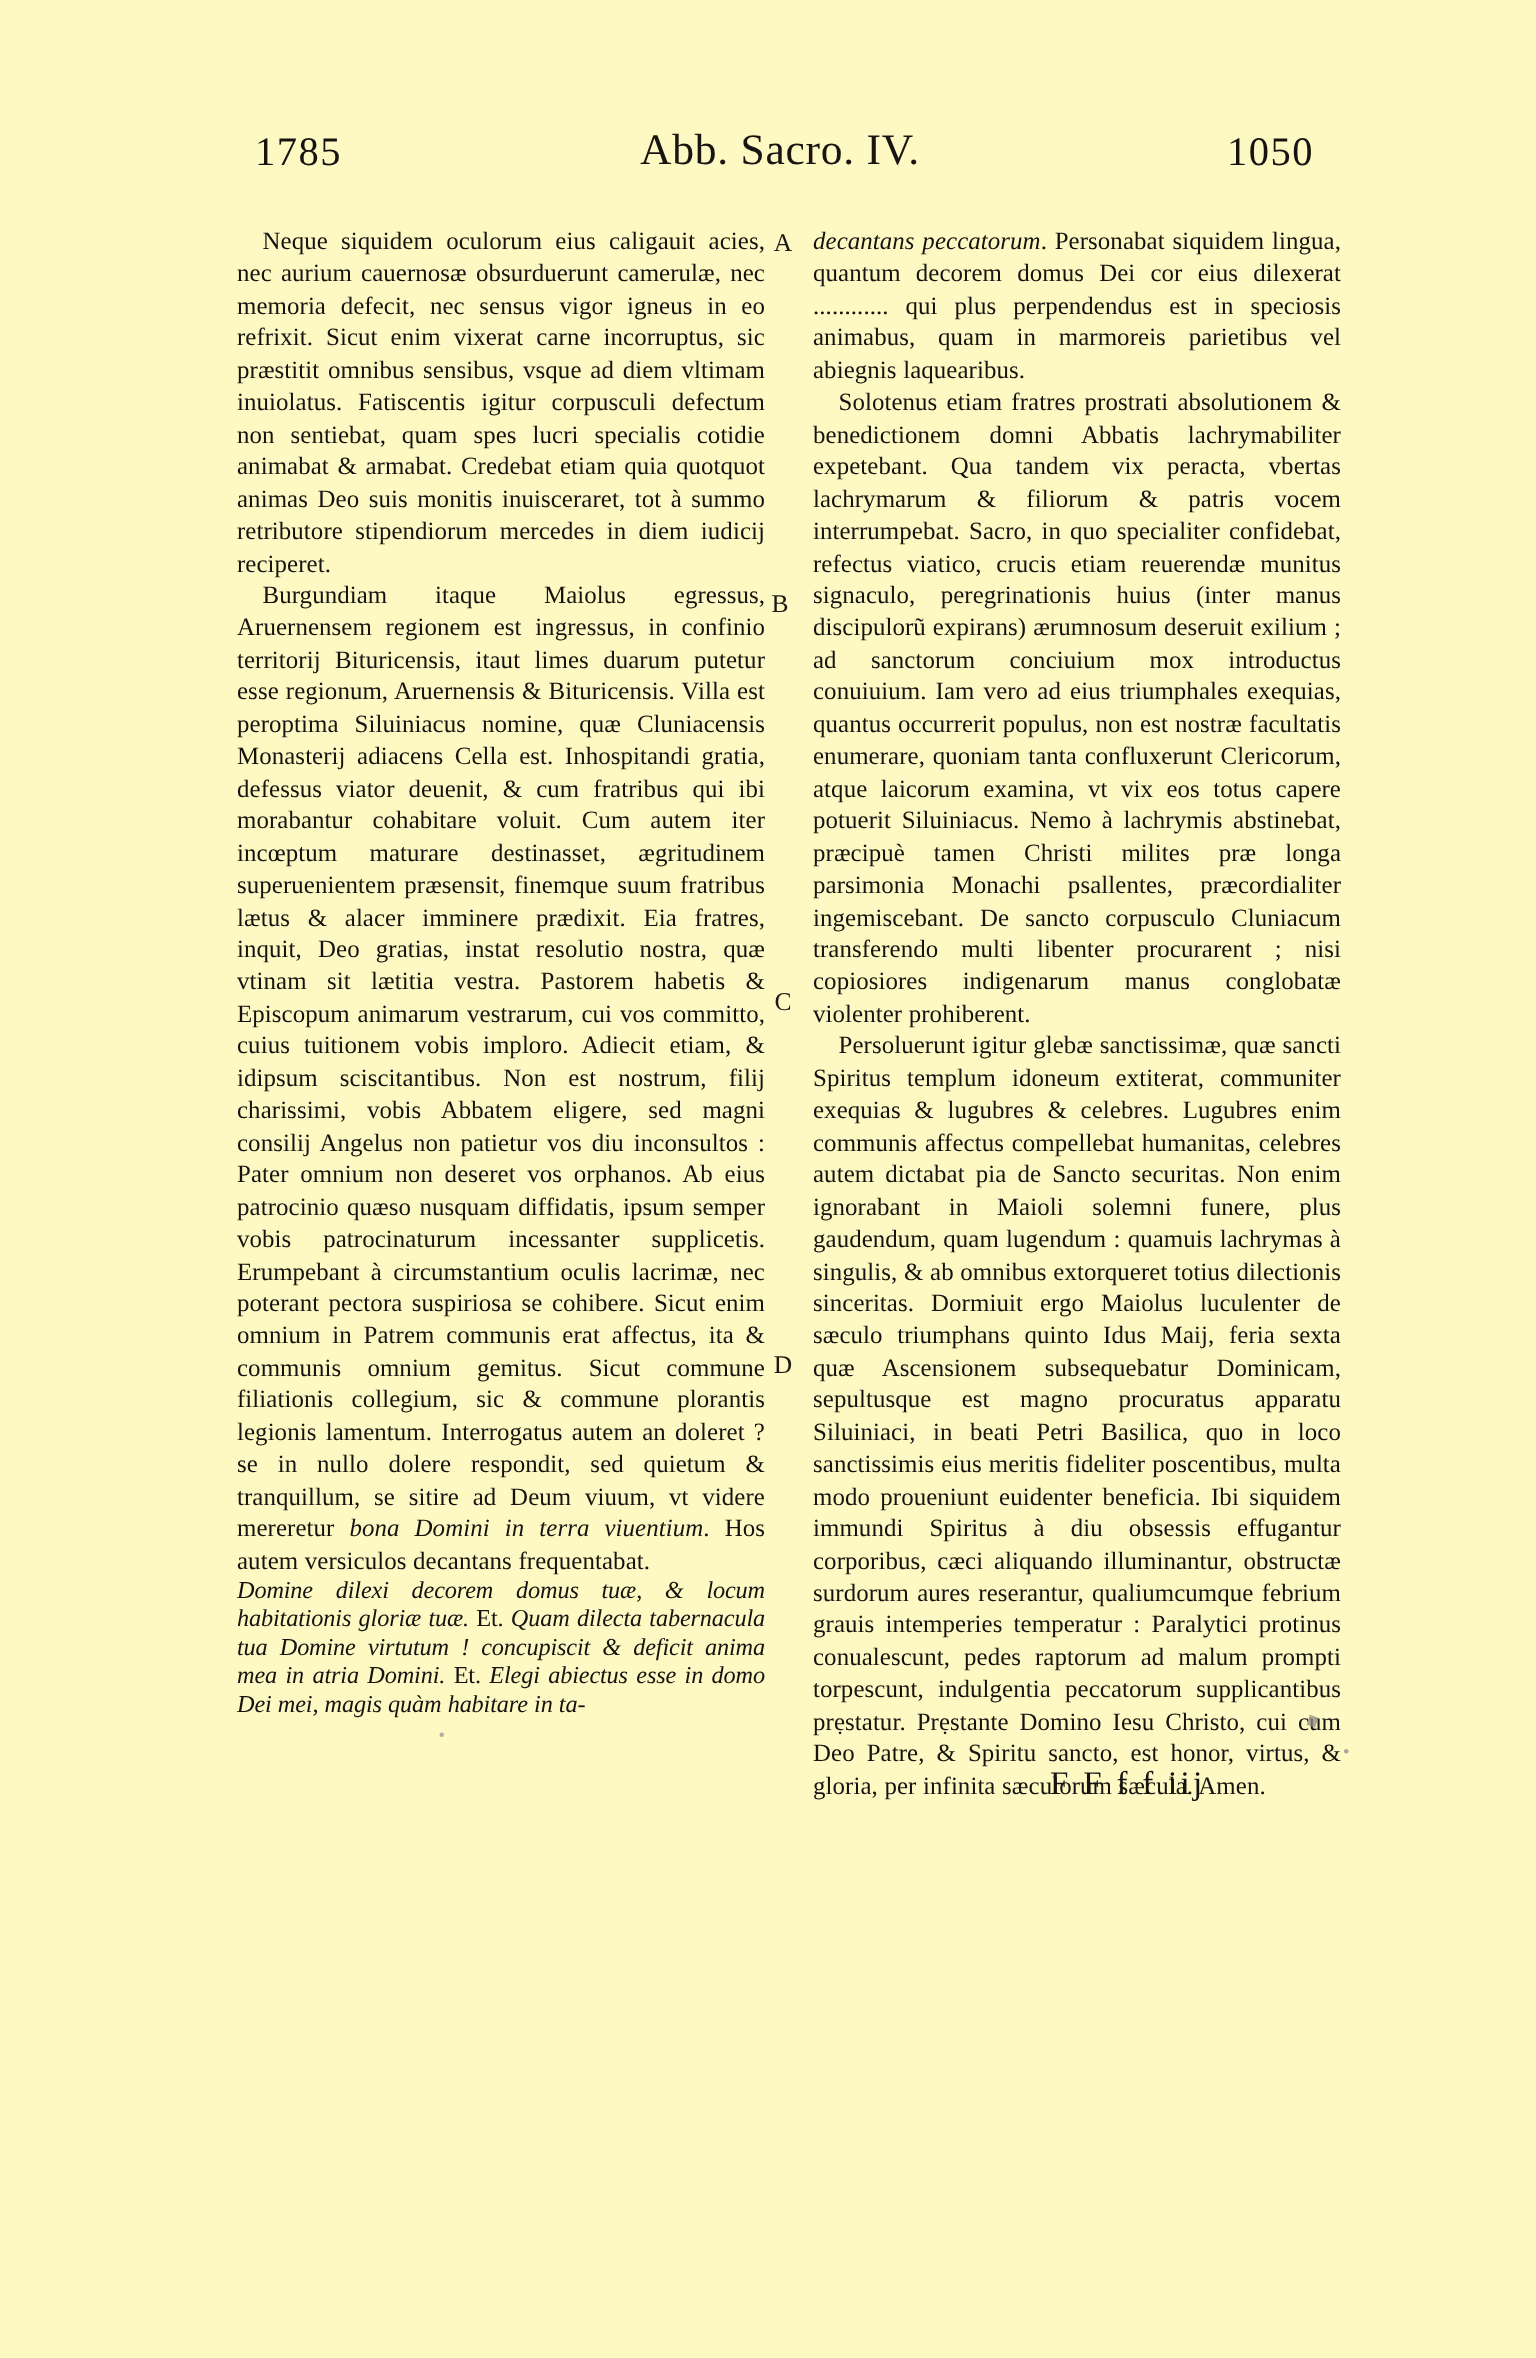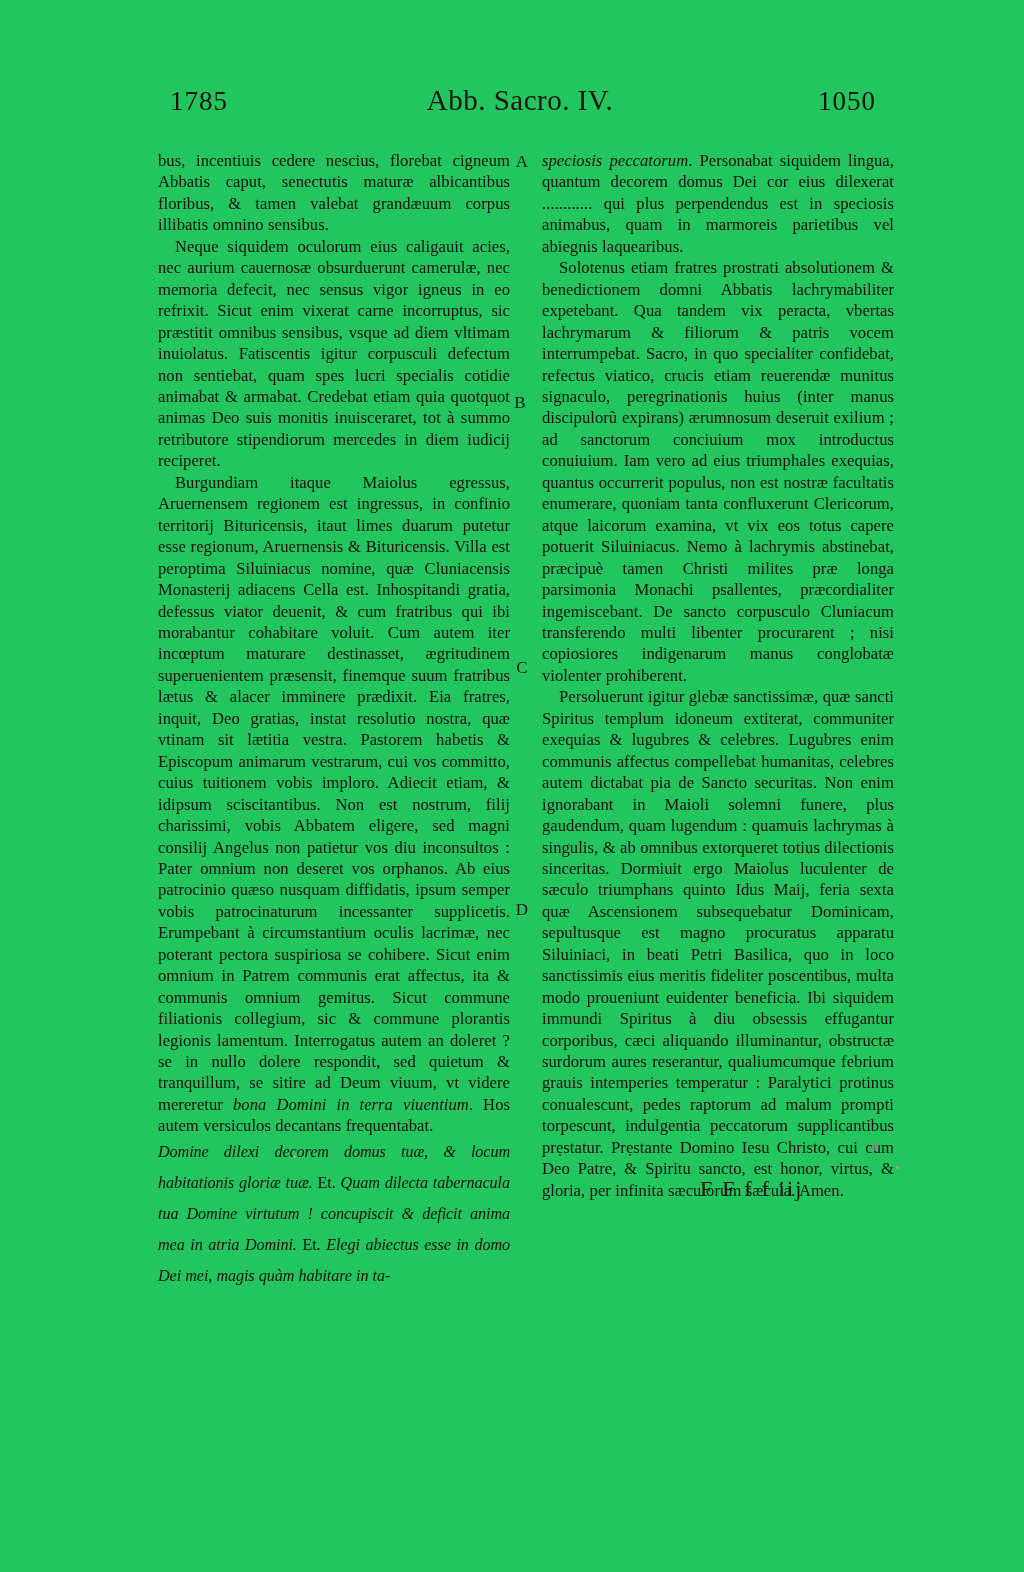--- a/index.html
+++ b/index.html
@@ -11,21 +11,21 @@
     width: 1024px;
     height: 1572px;
     position: relative;
     font-family: "Liberation Serif", "DejaVu Serif", serif;
     color: #181512;
     overflow: hidden;
   }
   .page {
     position: absolute;
     inset: 0;
-    background: #22c55e;
+    background: #fef9c3;
   }
 
   
   .running-head {
     position: absolute;
     top: 86px;
     left: 160px;
     width: 720px;
     height: 42px;
   }
@@ -77,21 +77,21 @@
   .col p.indent { text-indent: 17px; }
   .col p.flush  { text-indent: 0; }
   .col p + p { margin-top: 0; }
 
   .ital {
     font-style: italic;
   }
   p.versicle {
     font-style: italic;
     font-size: 16.2px;
-    line-height: 31px;
+    line-height: 19px;
     letter-spacing: -0.1px;
   }
 
   
   .marginalia {
     position: absolute;
     top: 150px;
     left: 0;
     width: 1024px;
     height: 1010px;
@@ -153,28 +153,27 @@
 
   <div class="running-head">
     <span class="folio folio-left">1785</span>
     <span class="head-title">Abb. Sacro. IV.</span>
     <span class="folio folio-right">1050</span>
   </div>
 
   <div class="columns">
 
     <div class="col col-left">
-      <p class="flush">bus, incentiuis cedere nescius, florebat cigneum Abbatis caput, senectutis maturæ albicantibus floribus, &amp; tamen valebat grandæuum corpus illibatis omnino sensibus.</p>
       <p class="indent">Neque siquidem oculorum eius caligauit acies, nec aurium cauernosæ obsurduerunt camerulæ, nec memoria defecit, nec sensus vigor igneus in eo refrixit. Sicut enim vixerat carne incorruptus, sic præstitit omnibus sensibus, vsque ad diem vltimam inuiolatus. Fatiscentis igitur corpusculi defectum non sentiebat, quam spes lucri specialis cotidie animabat &amp; armabat. Credebat etiam quia quotquot animas Deo suis monitis inuisceraret, tot à summo retributore stipendiorum mercedes in diem iudicij reciperet.</p>
       <p class="indent"><span>Burgundiam itaque Maiolus egressus, Aruernensem regionem est ingressus, in confinio territorij Bituricensis, itaut limes duarum putetur esse regionum, Aruernensis &amp; Bituricensis. Villa est peroptima Siluiniacus nomine, quæ Cluniacensis Monasterij adiacens Cella est. Inhospitandi gratia, defessus viator deuenit, &amp; cum fratribus qui ibi morabantur cohabitare voluit. Cum autem iter incœptum maturare destinasset, ægritudinem superuenientem præsensit, finemque suum fratribus lætus &amp; alacer imminere prædixit. Eia fratres, inquit, Deo gratias, instat resolutio nostra, quæ vtinam sit lætitia vestra. Pastorem habetis &amp; Episcopum animarum vestrarum, cui vos committo, cuius tuitionem vobis imploro. Adiecit etiam, &amp; idipsum sciscitantibus. Non est nostrum, filij charissimi, vobis Abbatem eligere, sed magni consilij Angelus non patietur vos diu inconsultos : Pater omnium non deseret vos orphanos. Ab eius patrocinio quæso nusquam diffidatis, ipsum semper vobis patrocinaturum incessanter supplicetis. Erumpebant à circumstantium oculis lacrimæ, nec poterant pectora suspiriosa se cohibere. Sicut enim omnium in Patrem communis erat affectus, ita &amp; communis omnium gemitus. Sicut commune filiationis collegium, sic &amp; commune plorantis legionis lamentum. Interrogatus autem an doleret ? se in nullo dolere respondit, sed quietum &amp; tranquillum, se sitire ad Deum viuum, vt videre mereretur </span><span class="ital">bona Domini in terra viuentium</span><span>. Hos autem versiculos decantans frequentabat. </span></p>
       <p class="versicle flush"><span>Domine dilexi decorem domus tuæ, &amp; locum habitationis gloriæ tuæ.</span><span style="font-style:normal"> Et. </span><span>Quam dilecta tabernacula tua Domine virtutum ! concupiscit &amp; deficit anima mea in atria Domini.</span><span style="font-style:normal"> Et. </span><span>Elegi abiectus esse in domo Dei mei, magis quàm habitare in ta-</span></p>
     </div>
 
     <div class="col col-right">
-      <p class="flush"><span class="ital">speciosis peccatorum</span><span>. Personabat siquidem lingua, quantum decorem domus Dei cor eius dilexerat ............ qui plus perpendendus est in speciosis animabus, quam in marmoreis parietibus vel abiegnis laquearibus.</span></p>
+      <p class="flush"><span class="ital">decantans peccatorum</span><span>. Personabat siquidem lingua, quantum decorem domus Dei cor eius dilexerat ............ qui plus perpendendus est in speciosis animabus, quam in marmoreis parietibus vel abiegnis laquearibus.</span></p>
       <p class="indent">Solotenus etiam fratres prostrati absolutionem &amp; benedictionem domni Abbatis lachrymabiliter expetebant. Qua tandem vix peracta, vbertas lachrymarum &amp; filiorum &amp; patris vocem interrumpebat. Sacro, in quo specialiter confidebat, refectus viatico, crucis etiam reuerendæ munitus signaculo, peregrinationis huius (inter manus discipulorũ expirans) ærumnosum deseruit exilium ; ad sanctorum conciuium mox introductus conuiuium. Iam vero ad eius triumphales exequias, quantus occurrerit populus, non est nostræ facultatis enumerare, quoniam tanta confluxerunt Clericorum, atque laicorum examina, vt vix eos totus capere potuerit Siluiniacus. Nemo à lachrymis abstinebat, præcipuè tamen Christi milites præ longa parsimonia Monachi psallentes, præcordialiter ingemiscebant. De sancto corpusculo Cluniacum transferendo multi libenter procurarent ; nisi copiosiores indigenarum manus conglobatæ violenter prohiberent.</p>
       <p class="indent">Persoluerunt igitur glebæ sanctissimæ, quæ sancti Spiritus templum idoneum extiterat, communiter exequias &amp; lugubres &amp; celebres. Lugubres enim communis affectus compellebat humanitas, celebres autem dictabat pia de Sancto securitas. Non enim ignorabant in Maioli solemni funere, plus gaudendum, quam lugendum : quamuis lachrymas à singulis, &amp; ab omnibus extorqueret totius dilectionis sinceritas. Dormiuit ergo Maiolus luculenter de sæculo triumphans quinto Idus Maij, feria sexta quæ Ascensionem subsequebatur Dominicam, sepultusque est magno procuratus apparatu Siluiniaci, in beati Petri Basilica, quo in loco sanctissimis eius meritis fideliter poscentibus, multa modo proueniunt euidenter beneficia. Ibi siquidem immundi Spiritus à diu obsessis effugantur corporibus, cæci aliquando illuminantur, obstructæ surdorum aures reserantur, qualiumcumque febrium grauis intemperies temperatur : Paralytici protinus conualescunt, pedes raptorum ad malum prompti torpescunt, indulgentia peccatorum supplicantibus prẹstatur. Prẹstante Domino Iesu Christo, cui cum Deo Patre, &amp; Spiritu sancto, est honor, virtus, &amp; gloria, per infinita sæculorum sæcula. Amen.</p>
     </div>
 
   </div>
 
   <div class="marginalia">
     <span class="marg marg-a">A</span>
     <span class="marg marg-b">B</span>
     <span class="marg marg-c">C</span>

